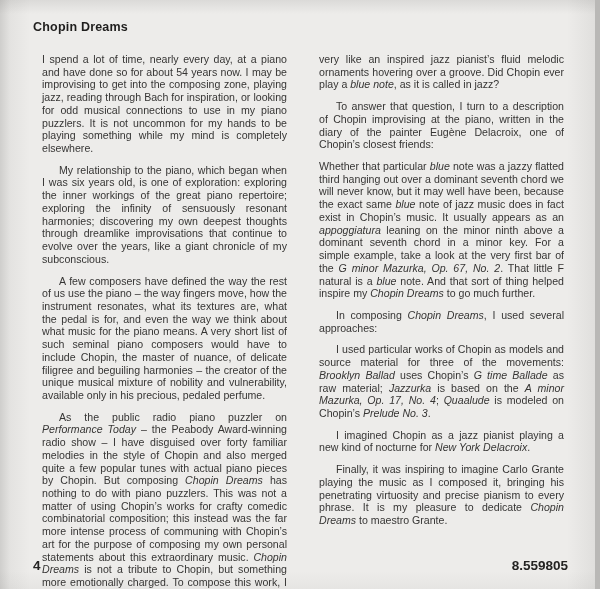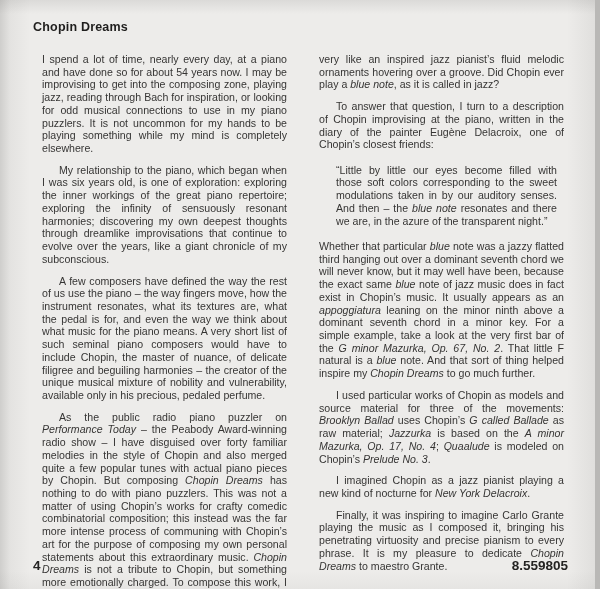--- a/index.html
+++ b/index.html
@@ -83,23 +83,23 @@
   <div class="columns">
     <div class="col">
         <p class="noindent">I spend a lot of time, nearly every day, at a piano and have done so for about 54 years now. I may be improvising to get into the composing zone, playing jazz, reading through Bach for inspiration, or looking for odd musical connections to use in my piano puzzlers. It is not uncommon for my hands to be playing something while my mind is completely elsewhere.</p>
         <p>My relationship to the piano, which began when I was six years old, is one of exploration: exploring the inner workings of the great piano repertoire; exploring the infinity of sensuously resonant harmonies; discovering my own deepest thoughts through dreamlike improvisations that continue to evolve over the years, like a giant chronicle of my subconscious.</p>
         <p>A few composers have defined the way the rest of us use the piano – the way fingers move, how the instrument resonates, what its textures are, what the pedal is for, and even the way we think about what music for the piano means. A very short list of such seminal piano composers would have to include Chopin, the master of nuance, of delicate filigree and beguiling harmonies – the creator of the unique musical mixture of nobility and vulnerability, available only in his precious, pedaled perfume.</p>
         <p>As the public radio piano puzzler on <i>Performance Today</i> – the Peabody Award-winning radio show – I have disguised over forty familiar melodies in the style of Chopin and also merged quite a few popular tunes with actual piano pieces by Chopin. But composing <i>Chopin Dreams</i> has nothing to do with piano puzzlers. This was not a matter of using Chopin’s works for crafty comedic combinatorial composition; this instead was the far more intense process of communing with Chopin’s art for the purpose of composing my own personal statements about this extraordinary music. <i>Chopin Dreams</i> is not a tribute to Chopin, but something more emotionally charged. To compose this work, I imagined Chopin alive today, living in New York, perhaps making some money at a jazz club rather than teaching so many students.</p>
       </div>
     <div class="col">
         <p class="noindent">very like an inspired jazz pianist’s fluid melodic ornaments hovering over a groove. Did Chopin ever play a <i>blue note</i>, as it is called in jazz?</p>
         <p>To answer that question, I turn to a description of Chopin improvising at the piano, written in the diary of the painter Eugène Delacroix, one of Chopin’s closest friends:</p>
-        <blockquote>“Little by little our eyes become filled with those soft colors corresponding to the sweet modulations taken in by our auditory senses. And then – the <i>blue note</i> resonates and there we are, in the azure of the transparent night.”</blockquote>
         <p class="noindent">Whether that particular <i>blue</i> note was a jazzy flatted third hanging out over a dominant seventh chord we will never know, but it may well have been, because the exact same <i>blue</i> note of jazz music does in fact exist in Chopin’s music. It usually appears as an <i>appoggiatura</i> leaning on the minor ninth above a dominant seventh chord in a minor key. For a simple example, take a look at the very first bar of the <i>G minor Mazurka, Op. 67, No. 2</i>. That little F natural is a <i>blue</i> note. And that sort of thing helped inspire my <i>Chopin Dreams</i> to go much further.</p>
-        <p>I used particular works of Chopin as models and source material for three of the movements: <i>Brooklyn Ballad</i> uses Chopin’s <i>G called Ballade</i> as raw material; <i>Jazzurka</i> is based on the <i>A minor Mazurka, Op. 17, No. 4</i>; <i>Quaalude</i> is modeled on Chopin’s <i>Prelude No. 3</i>.</p>
+        <p>In composing <i>Chopin Dreams</i>, I used several approaches:</p>
+        <p>I used particular works of Chopin as models and source material for three of the movements: <i>Brooklyn Ballad</i> uses Chopin’s <i>G time Ballade</i> as raw material; <i>Jazzurka</i> is based on the <i>A minor Mazurka, Op. 17, No. 4</i>; <i>Quaalude</i> is modeled on Chopin’s <i>Prelude No. 3</i>.</p>
         <p>I imagined Chopin as a jazz pianist playing a new kind of nocturne for <i>New York Delacroix</i>.</p>
         <p>Finally, it was inspiring to imagine Carlo Grante playing the music as I composed it, bringing his penetrating virtuosity and precise pianism to every phrase. It is my pleasure to dedicate <i>Chopin Dreams</i> to maestro Grante.</p>
       </div>
   </div>
 
   <div class="footer-page-number">4</div>
 
   <div class="footer-catalog">8.559805</div>
 </div>
 

